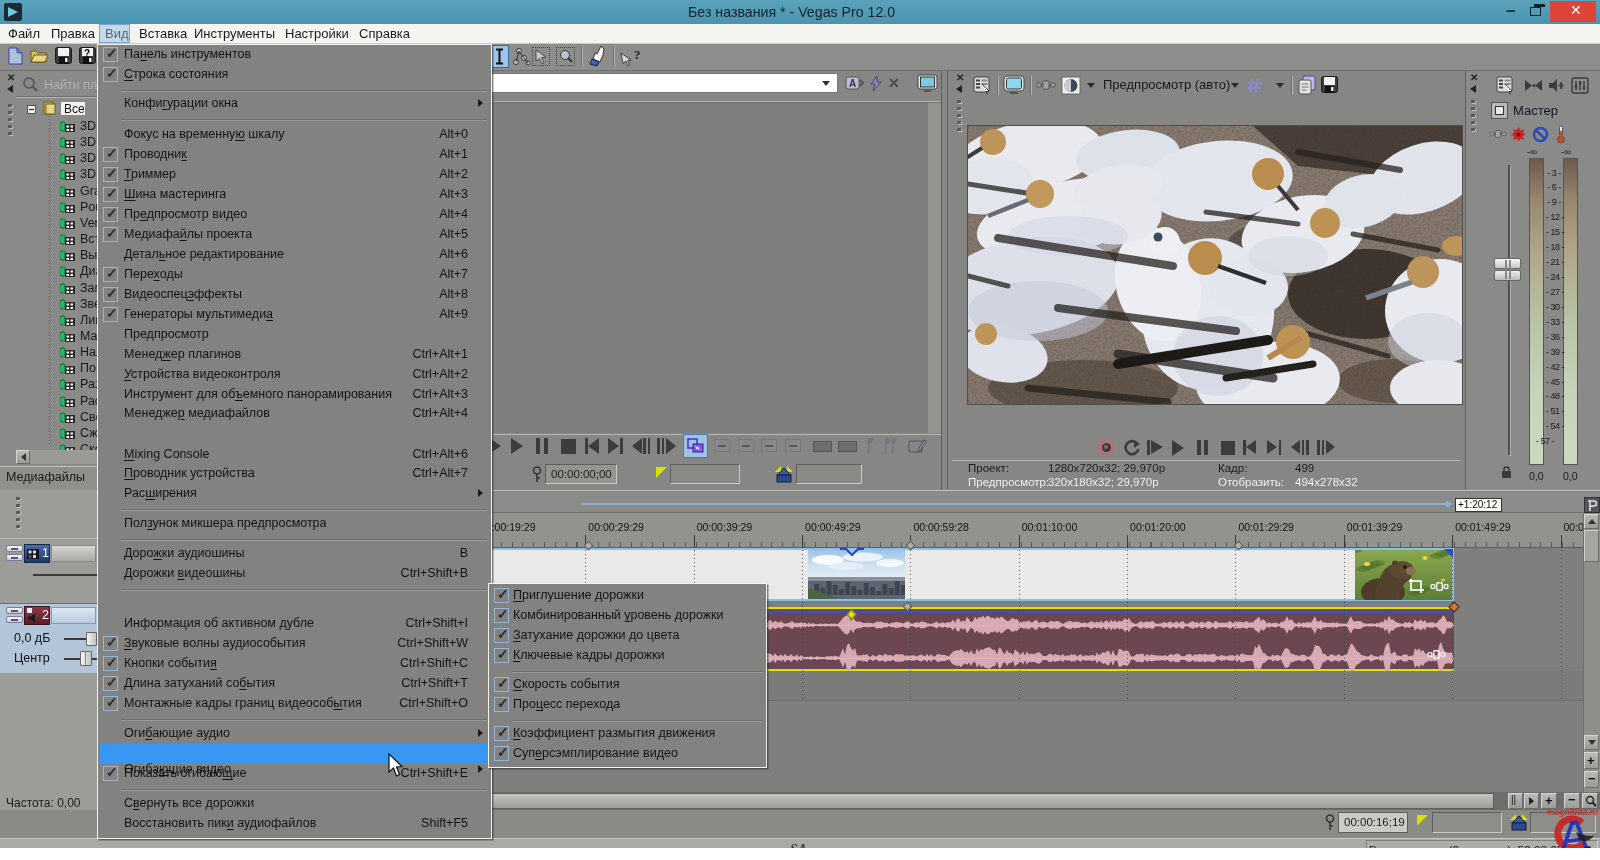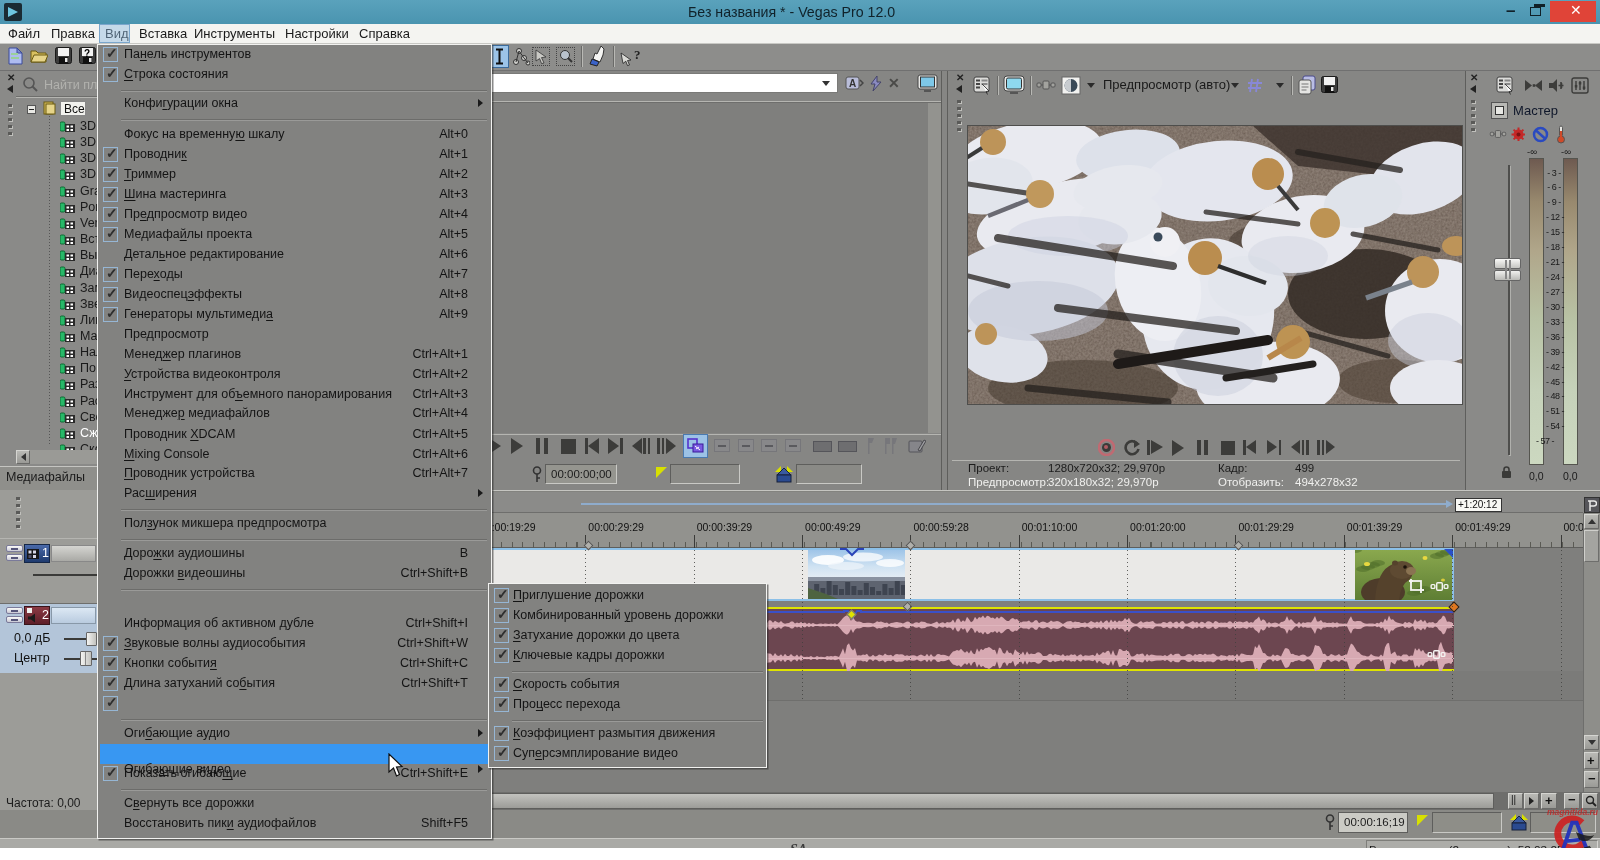--- a/index.html
+++ b/index.html
@@ -286,21 +286,21 @@
     </svg>
 <div class="tx" style="left:80px;top:409.7px;font-size:12.5px;color:#1a1a1a;font-weight:normal;">Сво</div>
 <svg class="abs" style="left:60px;top:427px" width="17" height="14" viewBox="0 0 17 14">
 <rect x="0" y="2" width="5" height="9" rx="1.5" fill="#28b868" stroke="#0a6a30"></rect>
 <rect x="5" y="4" width="10" height="8" fill="#2a2a2a"></rect>
 <rect x="6.5" y="5.5" width="2.5" height="2" fill="#fff"></rect>
       <rect x="10.5" y="5.5" width="2.5" height="2" fill="#fff"></rect>
       <rect x="6.5" y="9" width="2.5" height="2" fill="#fff"></rect>
       <rect x="10.5" y="9" width="2.5" height="2" fill="#fff"></rect>
     </svg>
-<div class="tx" style="left:80px;top:425.84999999999997px;font-size:12.5px;color:#ffffff;font-weight:normal;">Сж</div>
+<div class="tx" style="left:80px;top:425.84999999999997px;font-size:12.5px;color:#0f172a;font-weight:normal;">Сж</div>
 <svg class="abs" style="left:60px;top:443px" width="17" height="14" viewBox="0 0 17 14">
 <rect x="0" y="2" width="5" height="9" rx="1.5" fill="#28b868" stroke="#0a6a30"></rect>
 <rect x="5" y="4" width="10" height="8" fill="#2a2a2a"></rect>
 <rect x="6.5" y="5.5" width="2.5" height="2" fill="#fff"></rect>
       <rect x="10.5" y="5.5" width="2.5" height="2" fill="#fff"></rect>
       <rect x="6.5" y="9" width="2.5" height="2" fill="#fff"></rect>
       <rect x="10.5" y="9" width="2.5" height="2" fill="#fff"></rect>
     </svg>
 <div class="tx" style="left:80px;top:442.0px;font-size:12.5px;color:#1a1a1a;font-weight:normal;">Ско</div>
 <div class="abs" style="left:49px;top:116px;width:1px;height:330px;background:repeating-linear-gradient(#555 0 1px,transparent 1px 3px)"></div>
@@ -968,24 +968,20 @@
       <span class="mshort">Ctrl+Alt+2</span>
     </div>
 <div class="mitem" style="top:385px;background:transparent;">
       <span class="mlabel">Инструмент для об<u>ъ</u>емного панорамирования</span>
       <span class="mshort">Ctrl+Alt+3</span>
     </div>
 <div class="mitem" style="top:404px;background:transparent;">
       <span class="mlabel">Менедже<u>р</u> медиафайлов</span>
       <span class="mshort">Ctrl+Alt+4</span>
     </div>
-<div class="mitem" style="top:425px;background:transparent;">
-      <span class="mlabel">Проводник <u>X</u>DCAM</span>
-      <span class="mshort">Ctrl+Alt+5</span>
-    </div>
 <div class="mitem" style="top:445px;background:transparent;">
       <span class="mlabel"><u>M</u>ixing Console</span>
       <span class="mshort">Ctrl+Alt+6</span>
     </div>
 <div class="mitem" style="top:464px;background:transparent;">
       <span class="mlabel"><u>П</u>роводник устройства</span>
       <span class="mshort">Ctrl+Alt+7</span>
     </div>
 <div class="mitem" style="top:484px;background:transparent;">
       <span class="mlabel">Рас<u>ш</u>ирения</span>
@@ -1014,20 +1010,24 @@
 <div class="mitem" style="top:654px;background:transparent;">
       <span class="mlabel">Кнопки событи<u>я</u></span>
       <span class="mshort">Ctrl+Shift+C</span>
     </div>
 <div class="chk" style="left:103px;top:656px"></div>
 <div class="mitem" style="top:674px;background:transparent;">
       <span class="mlabel">Длина затуханий со<u>б</u>ытия</span>
       <span class="mshort">Ctrl+Shift+T</span>
     </div>
 <div class="chk" style="left:103px;top:676px"></div>
+<div class="mitem" style="top:694px;background:transparent;">
+      <span class="mlabel">Монтажные кадры границ видеособ<u>ы</u>тия</span>
+      <span class="mshort">Ctrl+Shift+O</span>
+    </div>
 <div class="chk" style="left:103px;top:696px"></div>
 <div class="mitem" style="top:724px;background:transparent;">
       <span class="mlabel">Оги<u>б</u>ающие аудио</span>
       <span class="marrow"></span>
     </div>
 <div class="mitem" style="top:760px;border-radius:10px;">
       <span class="mlabel">Огиба<u>ю</u>щие видео</span>
       <span class="marrow"></span>
     </div>
 <div class="mitem" style="top:764px;background:transparent;">

